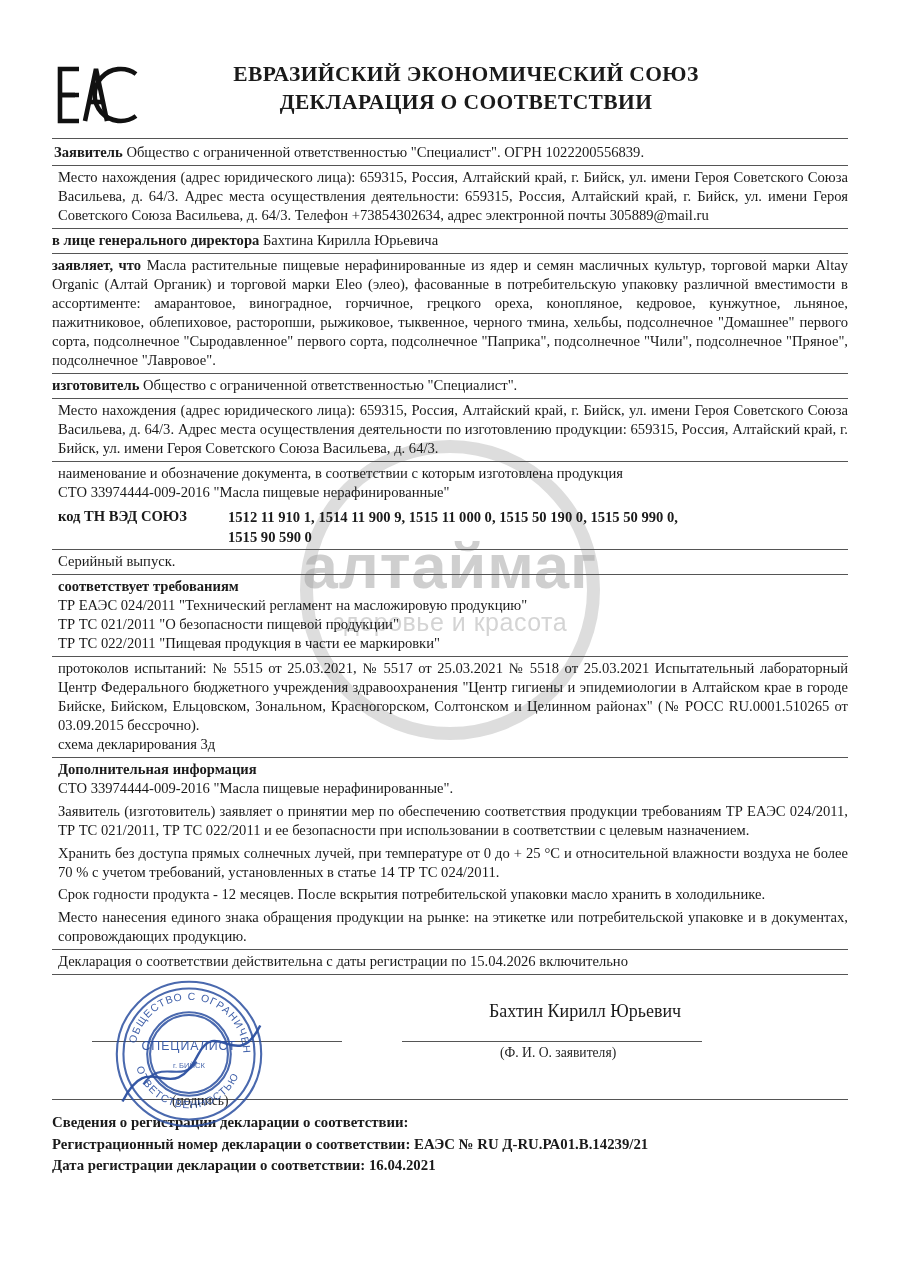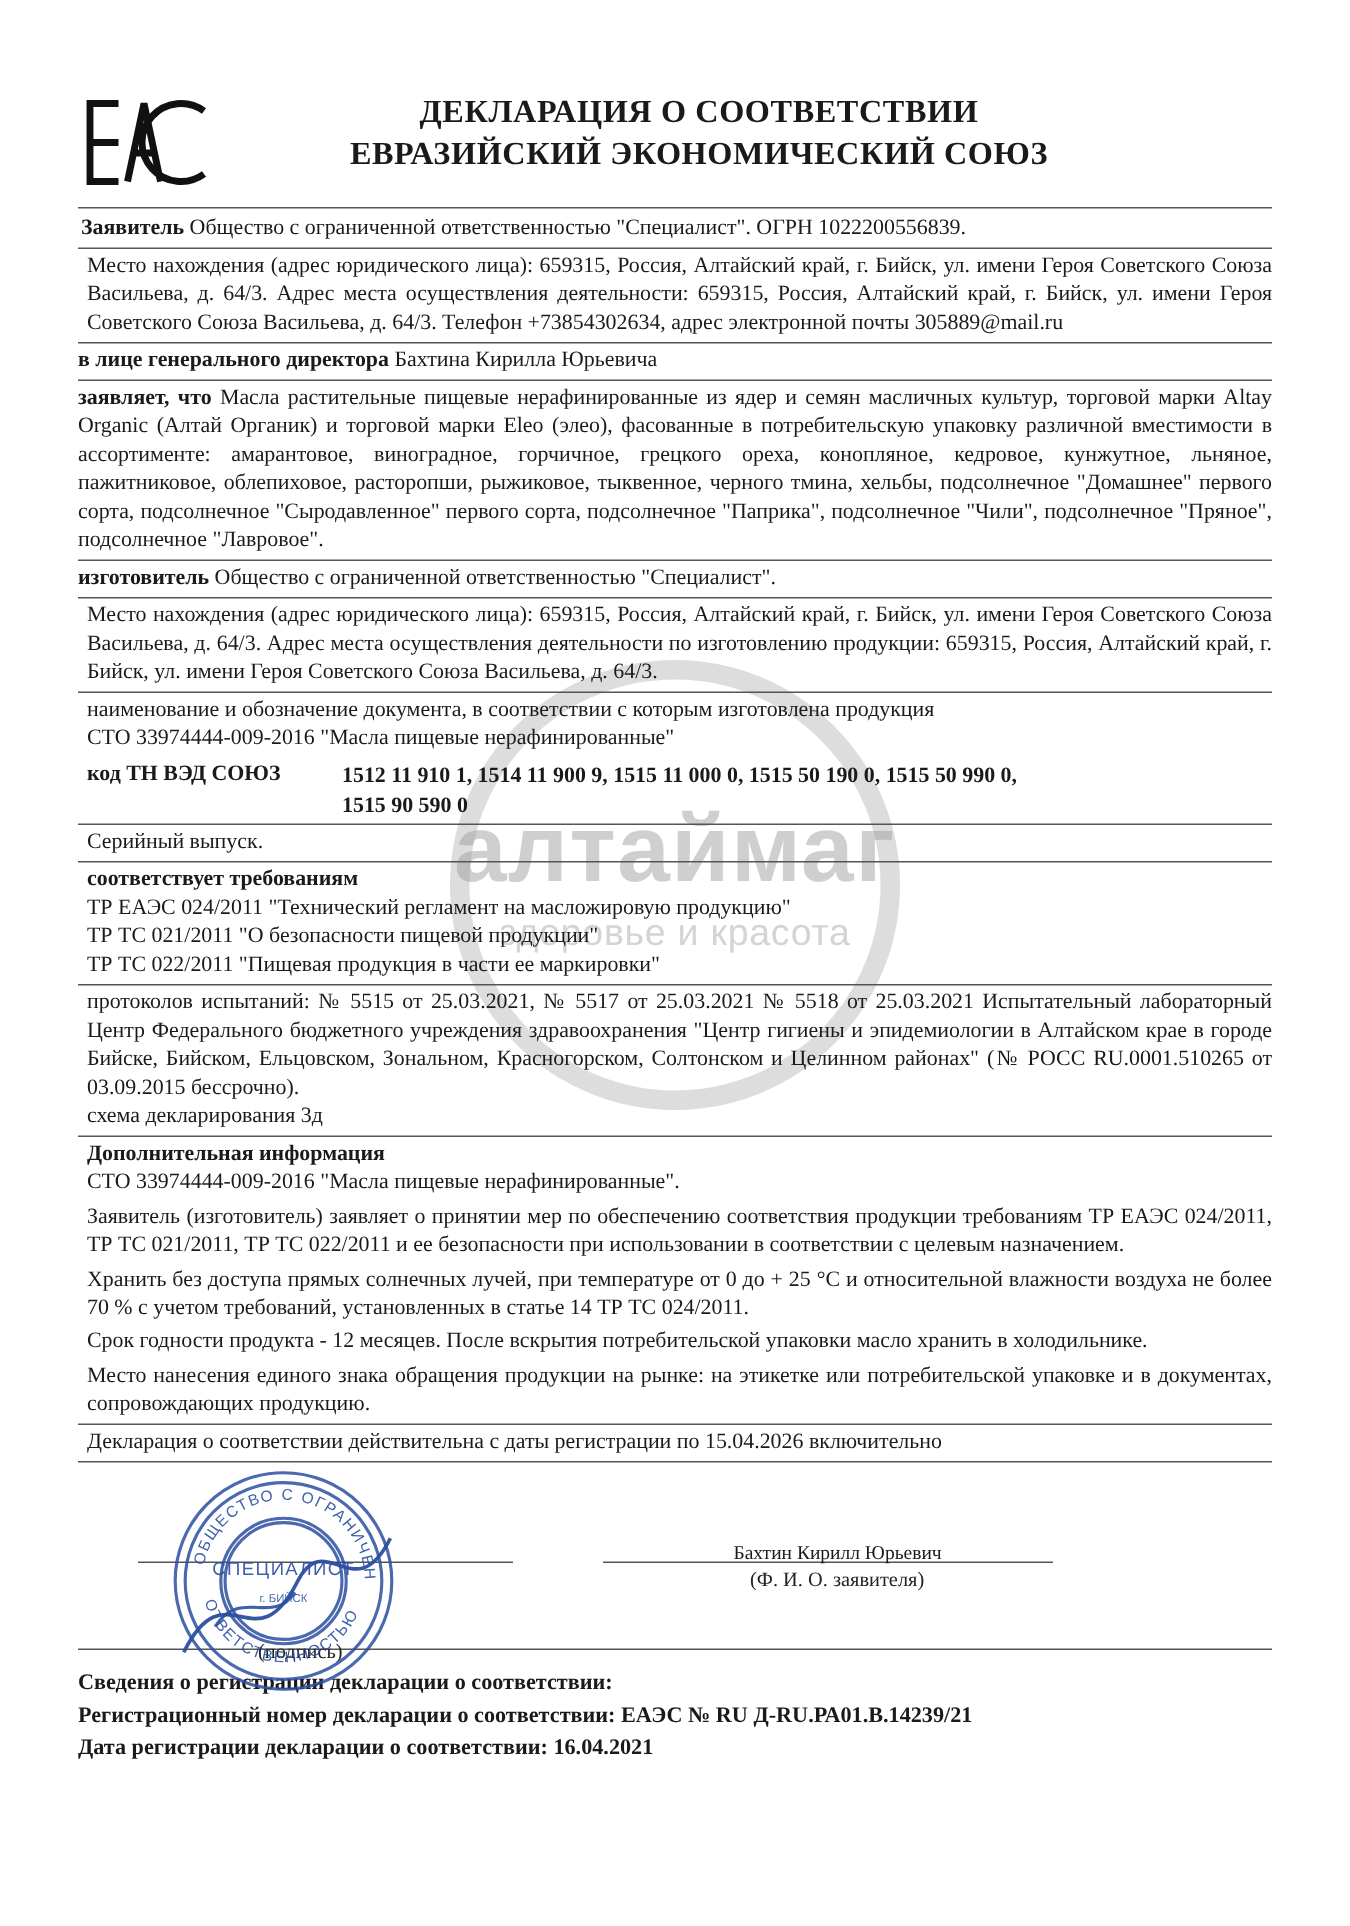--- a/index.html
+++ b/index.html
@@ -140,23 +140,23 @@
   .sign-cap {
     position: absolute;
     top: 64px;
     font-size: 13.6px;
     color: #222;
   }
   .sign-cap-left { left: 120px; margin-top: 48px; }
   .sign-cap-right { left: 448px; }
   .sign-name {
     position: absolute;
-    top: 46px;
+    top: 20px;
     left: 437px;
-    font-size: 13px;
+    font-size: 18px;
   }
 
   
   .stamp {
     position: absolute;
     left: 42px;
     top: -22px;
     width: 190px;
     height: 190px;
     z-index: 3;
@@ -188,22 +188,22 @@
             <path d="M6 29 H20"></path>
 
             <path d="M30 55 L41 3 L52 55"></path>
             <path d="M34 36 H48"></path>
 
             <path d="M81 8 A26 26 0 1 0 81 50"></path>
           </g>
         </svg>
       </div>
       <div class="title-block">
+        <div class="title-line">ЕВРАЗИЙСКИЙ ЭКОНОМИЧЕСКИЙ СОЮЗ</div>
         <div class="title-line">ДЕКЛАРАЦИЯ О СООТВЕТСТВИИ</div>
-        <div class="title-line">ЕВРАЗИЙСКИЙ ЭКОНОМИЧЕСКИЙ СОЮЗ</div>
       </div>
     </div>
 
     <hr class="rule">
 
     <div class="block row-applicant">
       <div class="ln">
         <span class="b">Заявитель</span>
         <span>Общество с ограниченной ответственностью "Специалист".  ОГРН 1022200556839.</span>
       </div>

